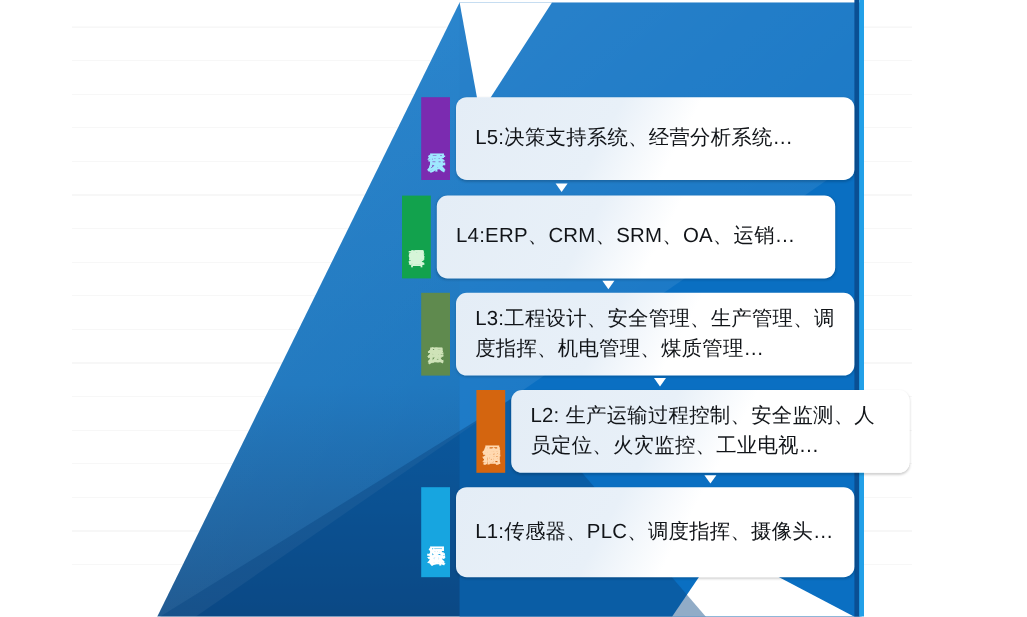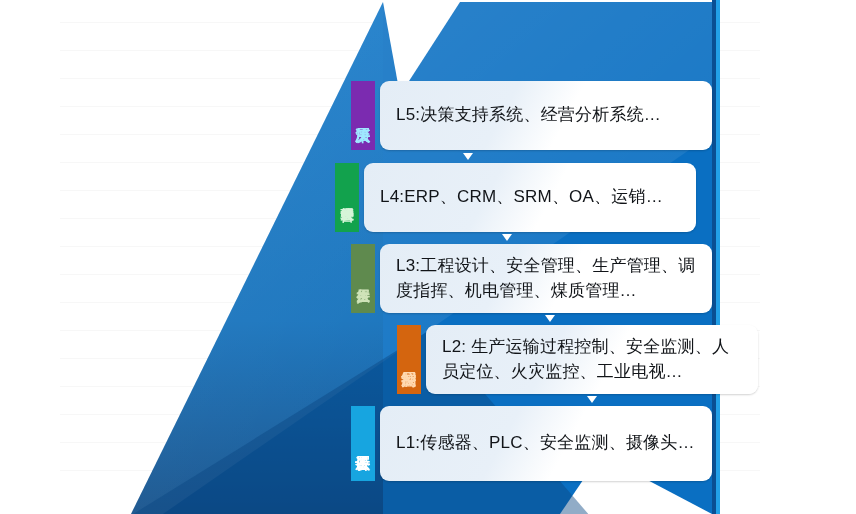--- a/index.html
+++ b/index.html
@@ -181,18 +181,18 @@
         <span class="card-text">L2: 生产运输过程控制、安全监测、人员定位、火灾监控、工业电视…</span>
       </div>
     </div>
     <div class="marker" style="left:587px; top:396px;"></div>
 
     <div class="row" style="left:351px; top:406px; width:361px; height:75px;">
       <div class="tag" style="background:#17a5e0; color:#ffffff;">
         <span>设备层</span>
       </div>
       <div class="card" style="margin-left:5px;">
-        <span class="card-text">L1:传感器、PLC、安全监测、摄像头…</span>
+        <span class="card-text">L1:传感器、PLC、调度指挥、摄像头…</span>
       </div>
     </div>
 
   </div>
 </div>
 
 </body></html>

